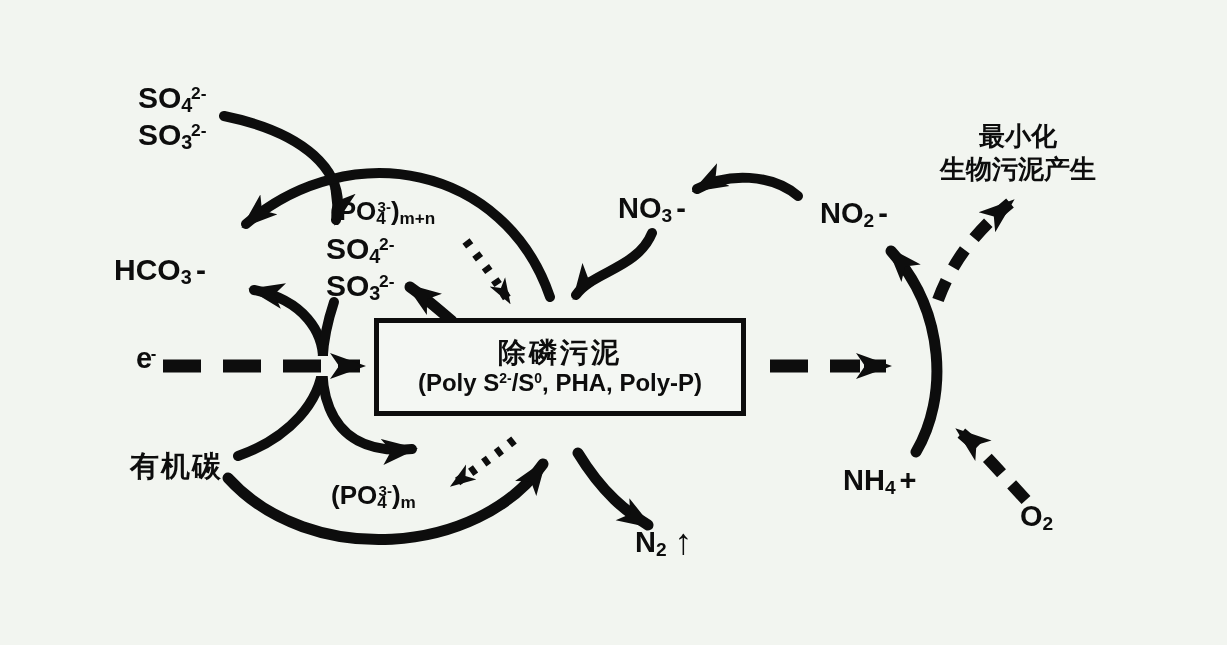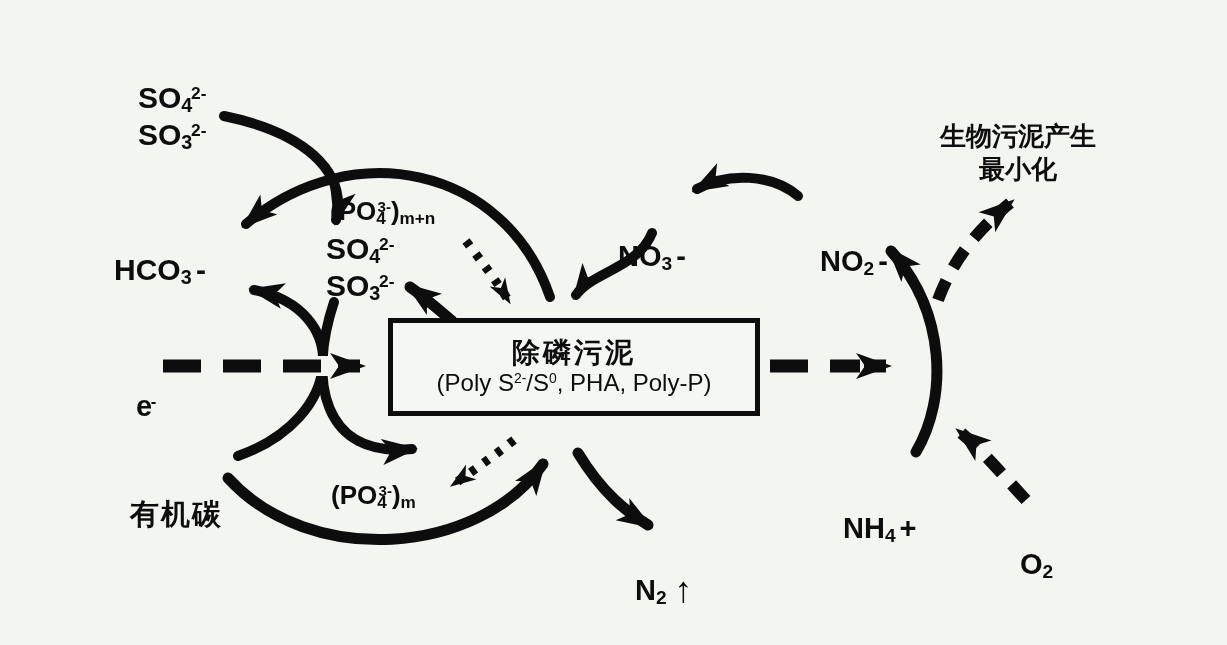--- a/index.html
+++ b/index.html
@@ -18,30 +18,30 @@
     font-size:30px;
     line-height:1;
     white-space:nowrap;
     color:#0d0d0d;
   }
   .lbl .sub{font-size:.66em;vertical-align:-.22em;}
   .lbl .sup{font-size:.58em;vertical-align:.52em;margin-left:-.08em;}
   .lbl .stk{margin-left:-.55em;}
   .lbl .tail{margin-left:.14em;}
   .f26{font-size:26px;}
-  .f29{font-size:29px;margin-top:48px;}
+  .f29{font-size:29px;}
   #process-box{
-    position:absolute;left:388px;top:318px;width:372px;height:98px;
+    position:absolute;left:374px;top:318px;width:372px;height:98px;
     border:5px solid #0d0d0d;
     background:#f4f7f3;
     box-sizing:border-box;
     display:flex;flex-direction:column;justify-content:center;align-items:center;text-align:center;
   }
   #process-box .box-title{font-weight:bold;font-size:28px;letter-spacing:3px;line-height:1.1;}
-  #process-box .box-formula{font-weight:normal;font-size:24px;line-height:1.15;}
+  #process-box .box-formula{font-weight:bold;font-size:24px;line-height:1.15;}
   #process-box .box-formula .sup{font-size:.58em;vertical-align:.55em;}
   #minimize-label{
     position:absolute;left:918px;top:120px;width:200px;
     text-align:center;font-weight:bold;font-size:26px;line-height:1.25;
   }
   .up-glyph{font-size:36px;font-weight:bold;margin-left:8px;vertical-align:-2px;}
 </style>
 </head>
 <body>
 
@@ -104,22 +104,22 @@
 
   <div class="lbl f29" style="left:820px;top:199px"><span>NO</span><span class="sub">2</span><span class="tail">-</span></div>
 
   <div class="lbl f29" style="left:843px;top:466px"><span>NH</span><span class="sub">4</span><span class="tail">+</span></div>
 
   <div class="lbl f29" style="left:1020px;top:502px"><span>O</span><span class="sub">2</span></div>
 
   <div class="lbl f29" style="left:635px;top:524px"><span>N</span><span class="sub">2</span><span class="up-glyph">↑</span></div>
 
   <div id="minimize-label">
+    <div>最小化</div>
     <div>生物污泥产生</div>
-    <div>最小化</div>
   </div>
 
   <div id="process-box">
     <div class="box-title">除磷污泥</div>
     <div class="box-formula"><span>(Poly S</span><span class="sup">2-</span><span>/S</span><span class="sup">0</span><span>, PHA, Poly-P)</span></div>
   </div>
 
 </div>
 
 </body></html>

